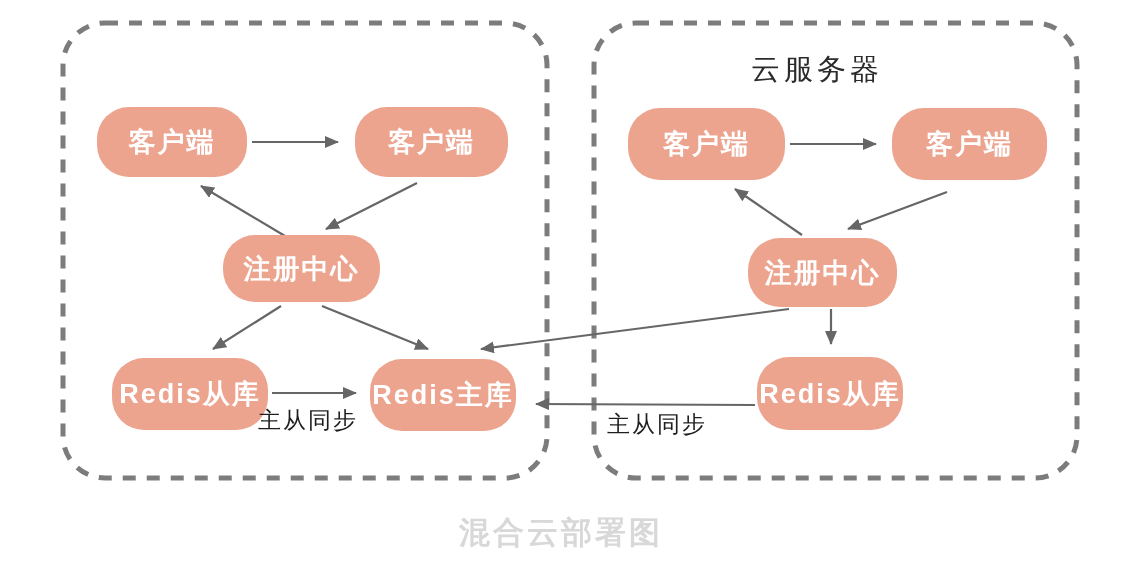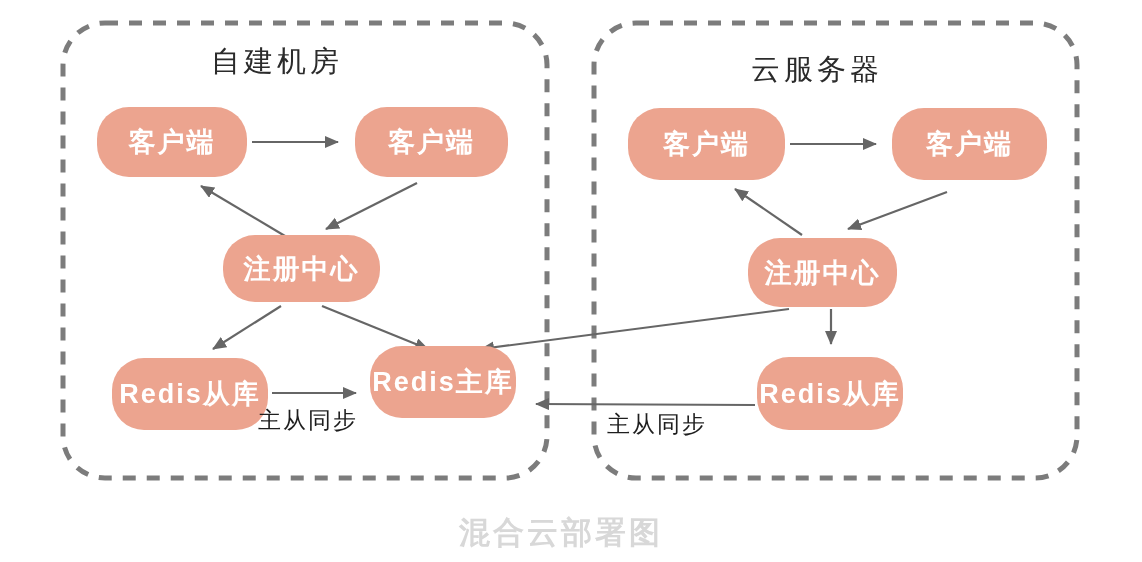--- a/index.html
+++ b/index.html
@@ -57,28 +57,27 @@
 
     <line class="edge" x1="789" y1="309" x2="481" y2="349" marker-end="url(#ah)"></line>
     <line class="edge" x1="755" y1="405" x2="536" y2="404" marker-end="url(#ah)"></line>
 
     <line class="edge" x1="790" y1="144" x2="876" y2="144" marker-end="url(#ah)"></line>
     <line class="edge" x1="802" y1="235" x2="735" y2="189" marker-end="url(#ah)"></line>
     <line class="edge" x1="947" y1="192" x2="848" y2="229" marker-end="url(#ah)"></line>
     <line class="edge" x1="831" y1="309" x2="831" y2="344" marker-end="url(#ah)"></line>
   </svg>
 
-  <div class="group-title" style="left:177px;top:42px;width:200px;">自建机房</div>
   <div class="group-title" style="left:717px;top:50px;width:200px;">云服务器</div>
 
   <div class="node" style="left:97px;top:107px;width:150px;height:70px;">客户端</div>
   <div class="node" style="left:355px;top:107px;width:153px;height:70px;">客户端</div>
   <div class="node" style="left:223px;top:235px;width:157px;height:67px;">注册中心</div>
   <div class="node" style="left:112px;top:358px;width:156px;height:72px;">Redis从库</div>
-  <div class="node" style="left:370px;top:346px;width:146px;height:72px;">Redis主库</div>
+  <div class="node" style="left:370px;top:359px;width:146px;height:72px;">Redis主库</div>
 
   <div class="node" style="left:628px;top:108px;width:157px;height:72px;">客户端</div>
   <div class="node" style="left:892px;top:108px;width:155px;height:72px;">客户端</div>
   <div class="node" style="left:748px;top:238px;width:149px;height:69px;">注册中心</div>
   <div class="node" style="left:757px;top:357px;width:146px;height:73px;">Redis从库</div>
 
   <div class="sync-label" style="left:258px;top:405px;width:110px;">主从同步</div>
   <div class="sync-label" style="left:607px;top:409px;width:110px;">主从同步</div>
 
   <div class="caption" style="left:396px;top:512px;width:330px;">混合云部署图</div>

